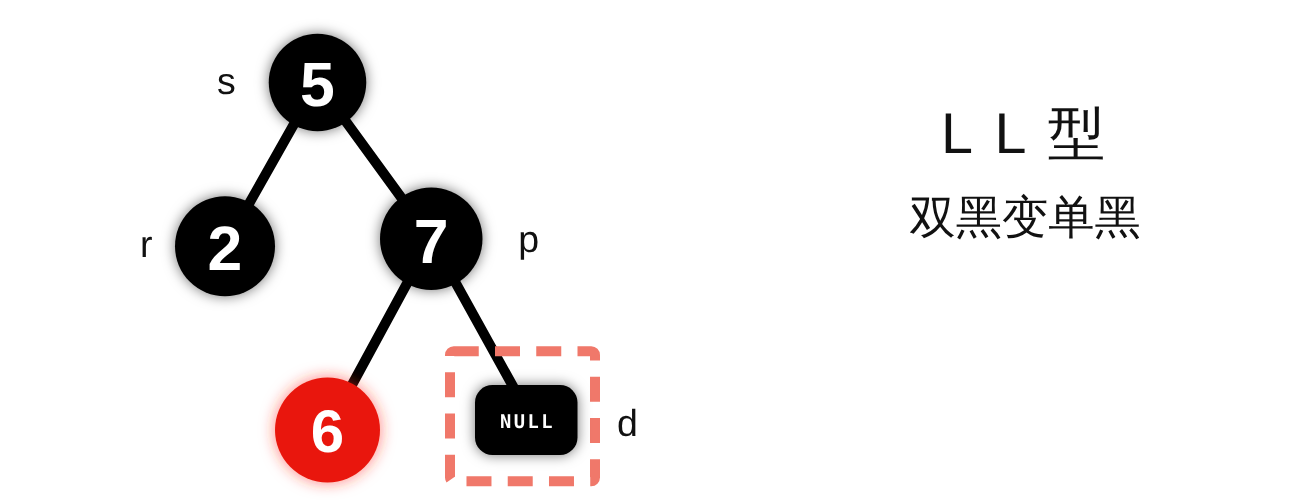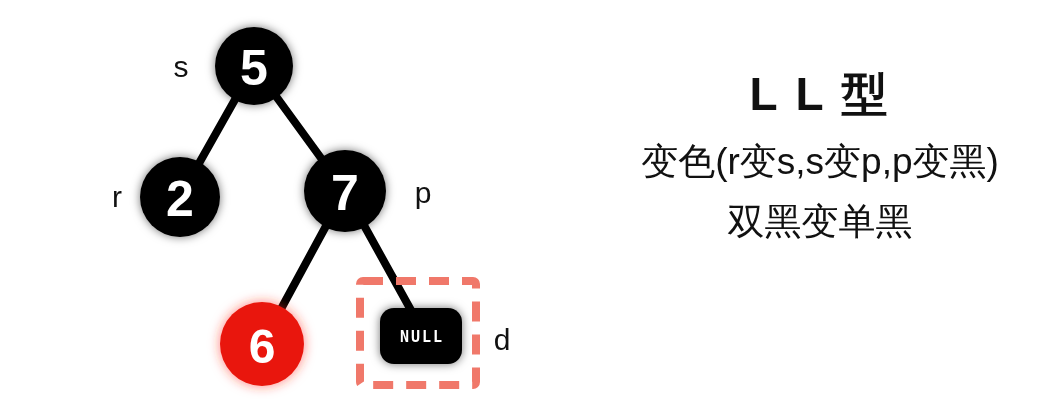--- a/index.html
+++ b/index.html
@@ -47,23 +47,23 @@
     position: absolute;
     left: 620px;
     top: 66px;
     width: 400px;
     text-align: center;
     color: #111111;
   }
   .ann-title {
     font-size: 46px;
     line-height: 56px;
-    font-weight: bold;
+    font-weight: normal;
     letter-spacing: 3px;
-    margin: 0;
+    margin: 12px;
   }
   .ann-line {
     font-size: 37px;
     line-height: 40px;
     margin-top: 20px;
     font-weight: 400;
   }
 </style>
 </head>
 <body>
@@ -102,17 +102,16 @@
     <circle cx="262" cy="344" r="42" filter="url(#glowRed)" fill="#e9150a"></circle>
     <text class="node-value" x="262" y="346" font-size="48" text-anchor="middle" dominant-baseline="central">6</text>
 
     <rect x="380" y="308" width="82" height="56" rx="14" fill="#000000" filter="url(#glowBlack)"></rect>
     <text class="null-text" x="422" y="337" text-anchor="middle" dominant-baseline="central">NULL</text>
     <text class="node-label" x="502" y="339" text-anchor="middle" dominant-baseline="central">d</text>
   </svg>
 
   <div class="annotation">
     <div class="ann-title">L L 型</div>
-    <div class="ann-line">变色(r变s,s变p,p变黑)</div>
     <div class="ann-line">双黑变单黑</div>
   </div>
 
 </div>
 
 </body></html>

